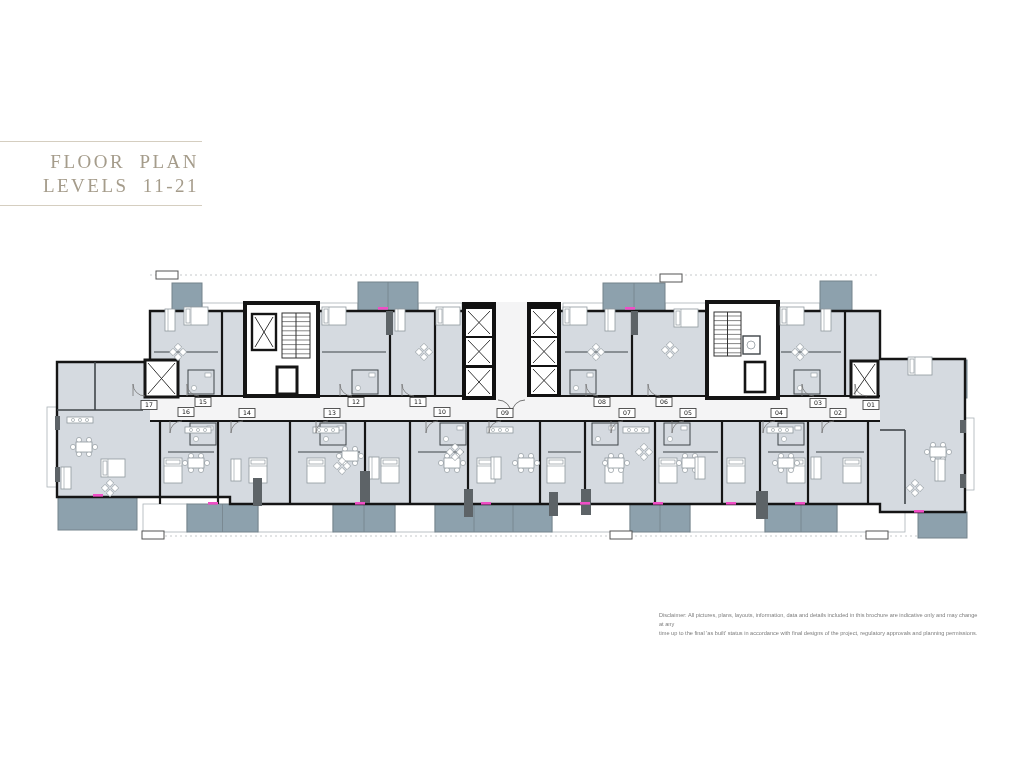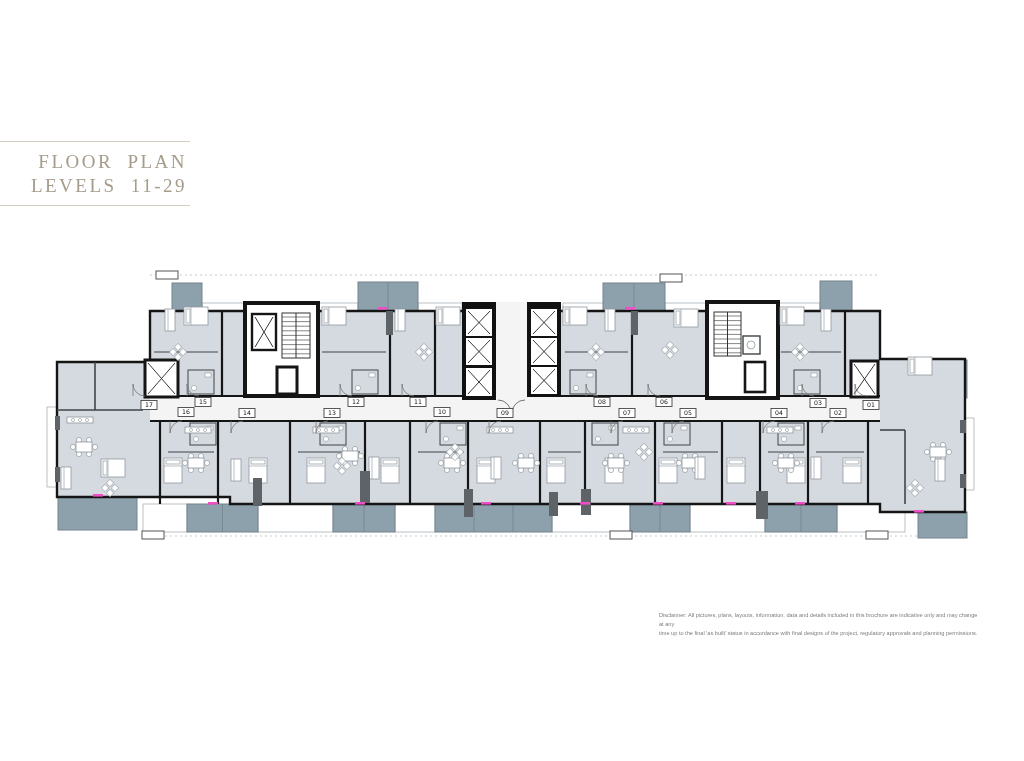--- a/index.html
+++ b/index.html
@@ -1,35 +1,35 @@
 <!DOCTYPE html>
 <html><head>
 <meta charset="utf-8">
 <style>
   html,body{margin:0;padding:0;background:#fff;}
   #page{position:relative;width:1024px;height:761px;background:#ffffff;overflow:hidden;
         font-family:"Liberation Sans",sans-serif;}
   #title-block{position:absolute;left:0;top:141px;width:187px;
         border-top:1.5px solid #d5cec0;border-bottom:1.5px solid #d5cec0;
-        padding:8px 3px 7px 0;text-align:right;}
+        padding:8px 3px 7px 12px;text-align:right;}
   #title-block .tline{display:block;font-family:"Liberation Serif",serif;
         font-size:19px;line-height:24px;letter-spacing:2.5px;word-spacing:7px;
         color:#a59c8b;white-space:nowrap;}
   #plan-svg{position:absolute;left:0;top:0;}
   #disclaimer{position:absolute;left:659px;top:611px;width:320px;
         font-size:5.6px;line-height:9px;color:#7d7d7d;}
   #disclaimer span{display:block;}
 </style>
 </head>
 <body>
 
 <div id="page">
   <div id="title-block">
     <span class="tline">FLOOR  PLAN</span>
-    <span class="tline">LEVELS 11-29</span>
+    <span class="tline">LEVELS 11-21</span>
   </div>
 
   <svg id="plan-svg" width="1024" height="761" viewBox="0 0 1024 761">
       <g>
         <line x1="150" y1="275" x2="880" y2="275" stroke="#c6c9cb" stroke-width="1" stroke-dasharray="2,3"></line>
         <line x1="145" y1="536" x2="965" y2="536" stroke="#c6c9cb" stroke-width="1" stroke-dasharray="2,3"></line>
       </g>
       <g>
         <rect x="202" y="303" width="45" height="8" fill="#ffffff" stroke="#aab2b7" stroke-width="0.8"></rect>
         <rect x="317" y="303" width="41" height="8" fill="#ffffff" stroke="#aab2b7" stroke-width="0.8"></rect>

